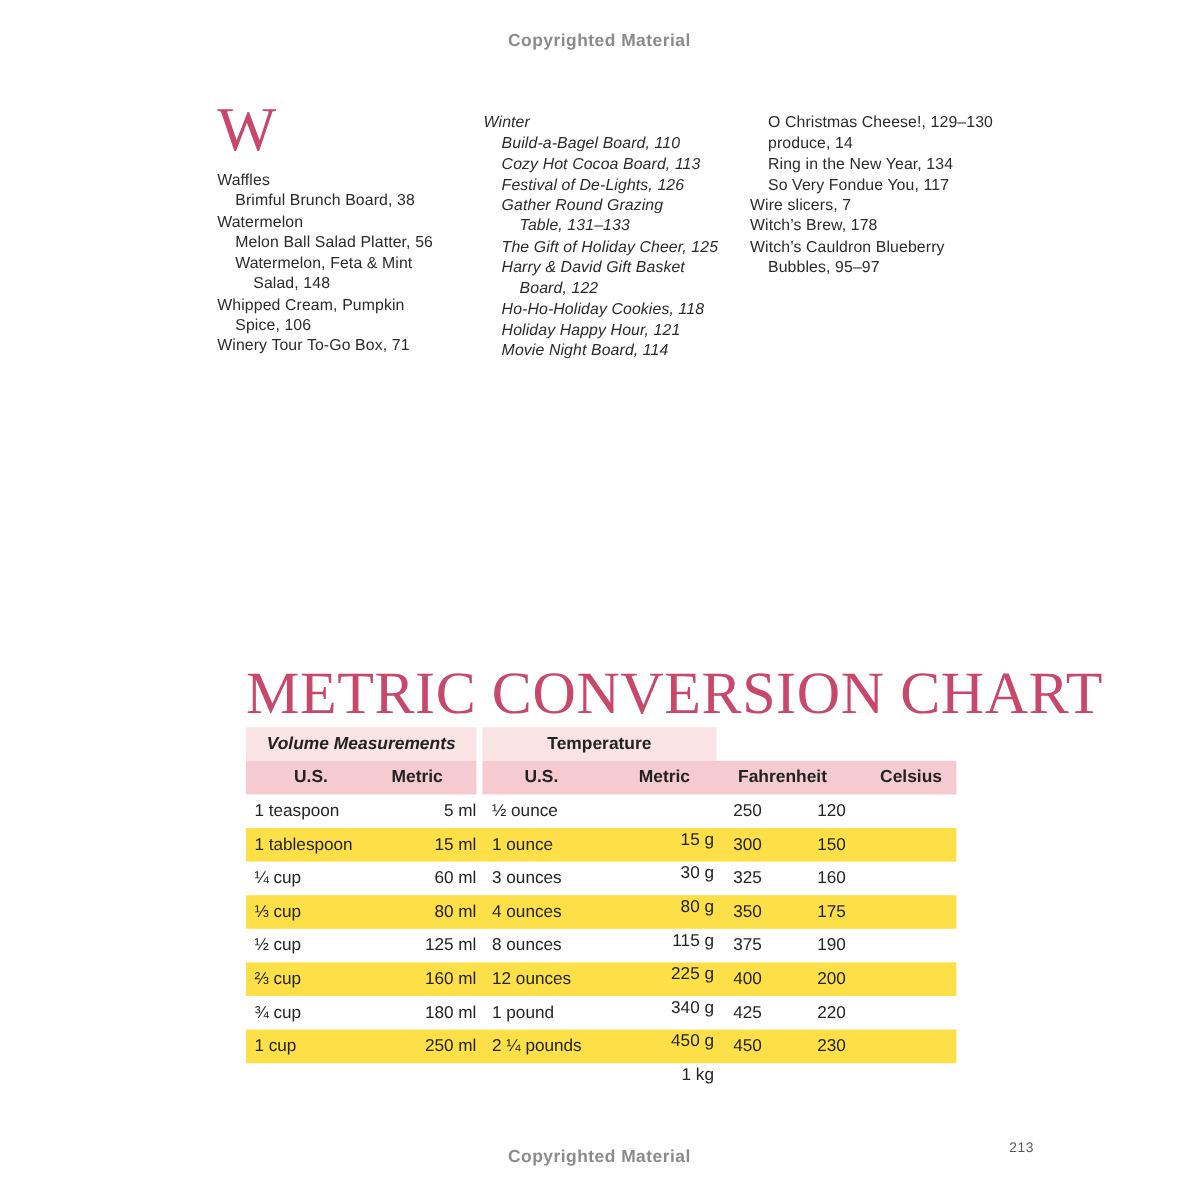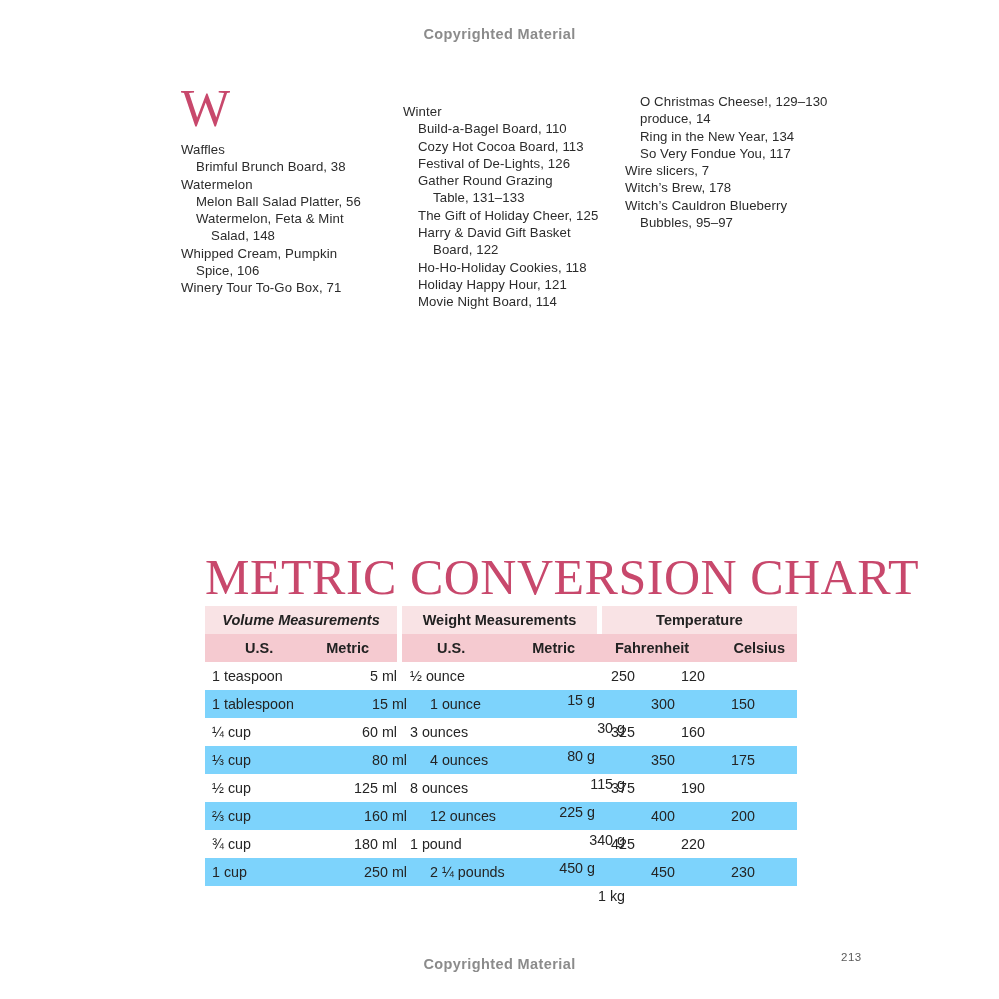--- a/index.html
+++ b/index.html
@@ -18,21 +18,21 @@
   .copyright.top{top:26px;}
   .copyright.bottom{top:956px;}
   .page-number{
     position:absolute;left:841px;top:951px;
     font-size:11.5px;color:#5a5a5a;letter-spacing:0.5px;
   }
 
   
   .col{position:absolute;width:222px;}
   .col-left{left:181px;top:87px;}
-  .col-mid{left:403px;top:103px;}
+  .col-mid{left:403px;top:93px;font-style:italic;}
   .col-right{left:625px;top:93px;}
   .section-letter{
     font-family:"Liberation Serif","DejaVu Serif",serif;
     font-size:52px;line-height:44px;height:46px;margin-bottom:8px;
     color:#c8486c;font-weight:400;
   }
   .entry{
     font-size:13.2px;line-height:17.3px;color:#2b2b2b;
     letter-spacing:0.1px;white-space:nowrap;
   }
@@ -61,21 +61,21 @@
   .sub23{width:395px;background:#f5cad0;display:flex;}
   .sub2{
     width:195px;display:flex;justify-content:space-between;align-items:center;
     padding:0 22px 0 35px;box-sizing:border-box;
   }
   .sub3{
     flex:1;display:flex;justify-content:space-between;align-items:center;
     padding:0 12px 0 18px;box-sizing:border-box;
   }
   .tbody .row{display:flex;height:28px;align-items:center;font-size:14.3px;color:#242424;}
-  .row.pink{background:#7dd3fc;gap:10px;}
+  .row.pink{background:#fde047;}
   .c{box-sizing:border-box;white-space:nowrap;}
   .c1{width:107px;padding-left:7px;}
   .c2{width:85px;text-align:right;}
   .c3{width:105px;margin-left:13px;}
   .c4{width:80px;text-align:right;margin-top:47px;}
   .c5{width:70px;margin-left:16px;}
   .c6{flex:1;text-align:left;padding-right:7px;}
 </style>
 </head>
 <body>
@@ -127,21 +127,20 @@
         <div class="entry indent-0">Witch’s Cauldron Blueberry</div>
         <div class="entry indent-1">Bubbles, 95–97</div>
       </div>
   </div>
 
   <div class="chart">
     <h1 class="chart-title">METRIC CONVERSION CHART</h1>
 
     <div class="thead-groups">
       <div class="group g1">Volume Measurements</div>
-      <div class="group g2">Weight Measurements</div>
       <div class="group g3">Temperature</div>
     </div>
 
     <div class="thead-sub">
       <div class="sub1">
         <span>U.S.</span>
         <span>Metric</span>
       </div>
       <div class="sub23">
         <div class="sub2">

